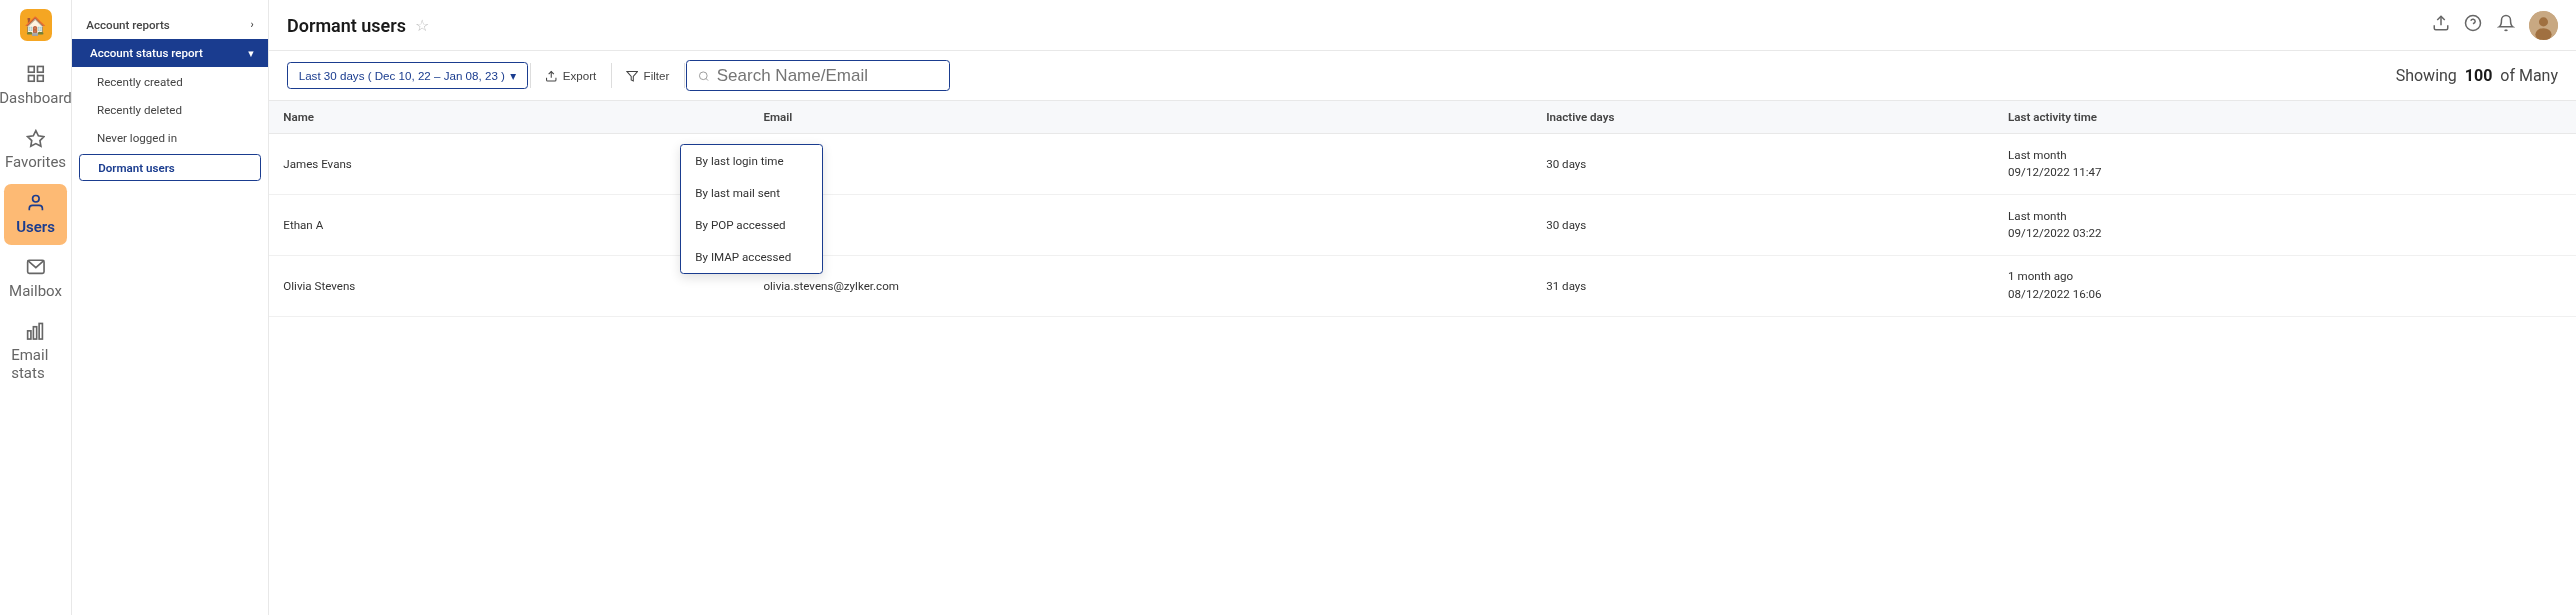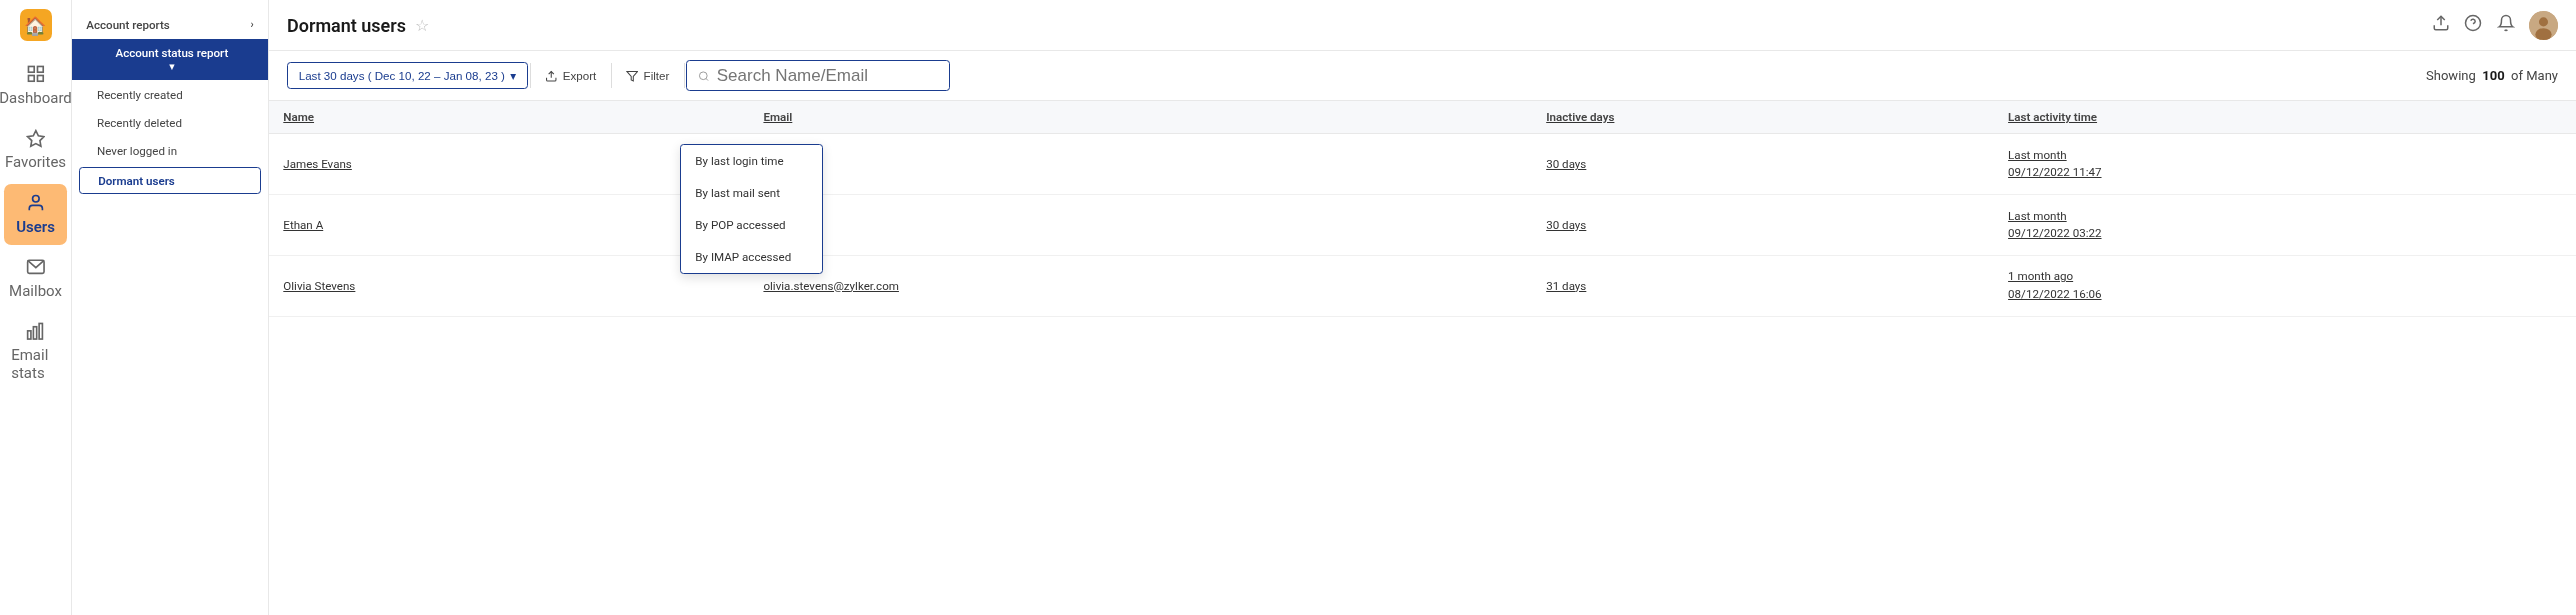--- a/index.html
+++ b/index.html
@@ -56,21 +56,20 @@
     }
     .sidebar-active-item {
       background: #1a3c8f;
       color: #fff;
       padding: 7.2px 14.3px 7.2px 18px;
       font-size: 11.6px;
       font-weight: 500;
       cursor: pointer;
       display: flex; align-items: center; justify-content: space-between;
       border-radius: 0;
-      flex-direction: column;
     }
     .sidebar-sub-item {
       padding: 7.2px 14.3px 7.2px 25px;
       font-size: 11.6px;
       color: #444;
       cursor: pointer;
     }
     .sidebar-sub-item.active-sub {
       color: #1a3c8f;
       font-weight: 600;
@@ -120,21 +119,21 @@
     .toolbar {
       display: flex;
       align-items: center;
       padding: 9px 18px;
       gap: 0;
       border-bottom: 0.9px solid #e8e8e8;
       background: #fff;
       justify-content: space-between;
     }
     .toolbar-left { display: flex; align-items: center; gap: 0; }
-    .toolbar-right { font-size: 13px; color: #444; }
+    .toolbar-right { font-size: 16px; color: #444; }
     .toolbar-right strong { font-weight: 700; color: #1a1a1a; }
 
     .date-filter-btn {
       border: 1.8px solid #1a3c8f;
       background: #fff;
       color: #1a3c8f;
       padding: 5.4px 10.7px;
       border-radius: 3.6px;
       font-size: 11.6px;
       cursor: pointer;
@@ -158,21 +157,21 @@
       padding: 4.5px 10.7px;
       background: #fff;
       min-width: 251px;
     }
     .search-box input {
       border: none; outline: none; font-size: 17px; color: #666; background: transparent; width: 100%;
     }
 
     
     .table-container { flex: 1; overflow-y: auto; }
-    table { width: 100%; border-collapse: collapse; text-decoration: underline; }
+    table { width: 100%; border-collapse: collapse; }
     thead tr { background: #f7f8fa; border-bottom: 1.8px solid #e8e8e8; }
     thead th {
       padding: 9px 14.3px;
       text-align: left;
       font-size: 11.6px;
       font-weight: 600;
       color: #444;
     }
     tbody tr { border-bottom: 0.9px solid #f0f0f0; }
     tbody td { padding: 12.5px 14.3px; font-size: 11.6px; color: #333; }

